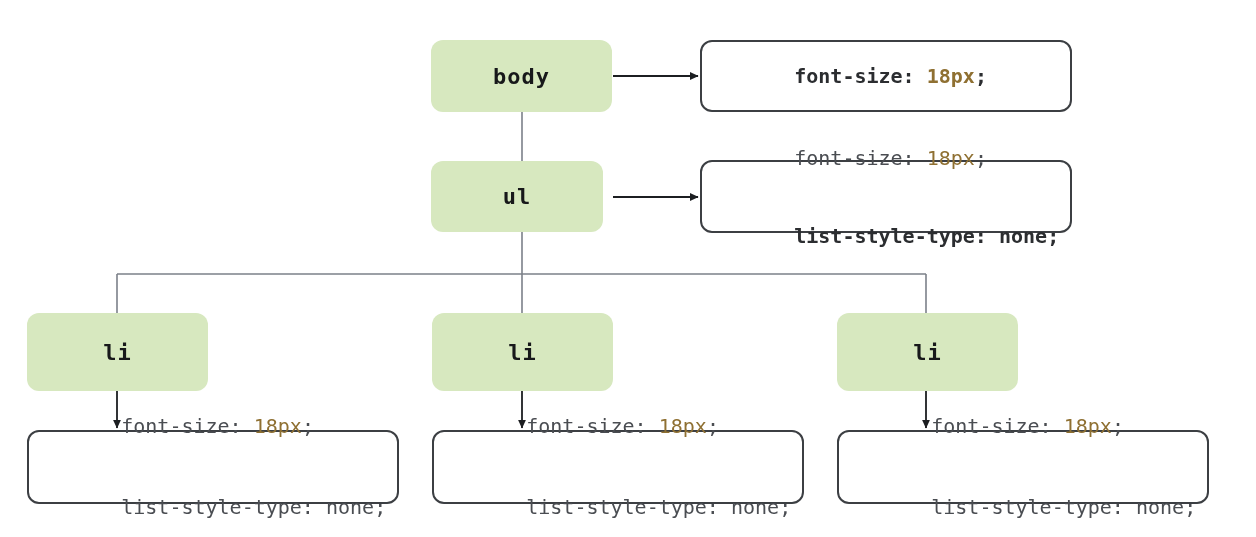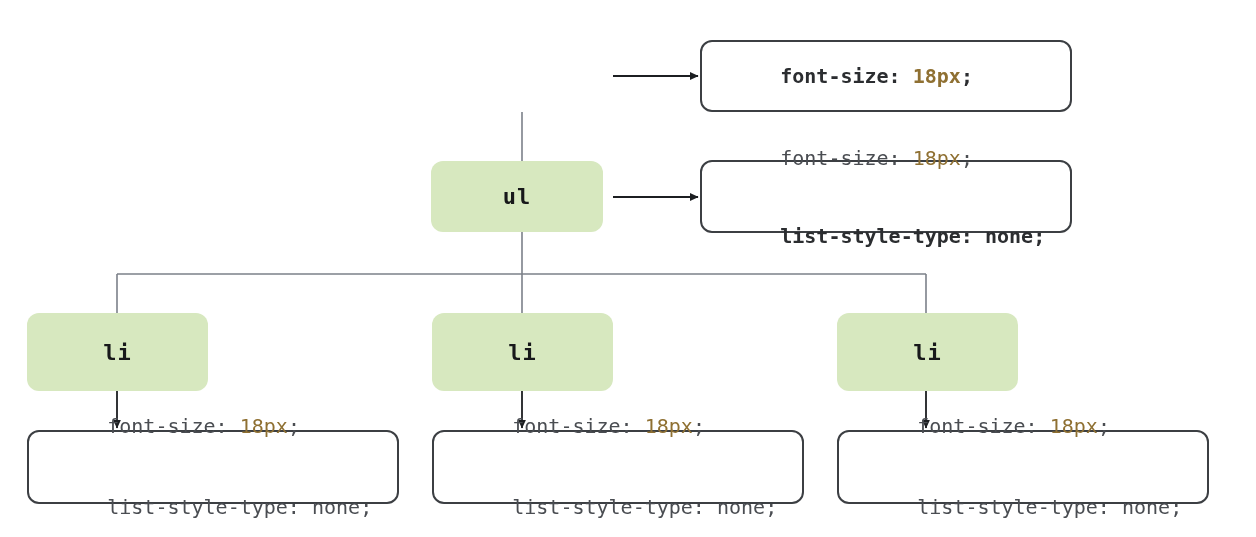--- a/index.html
+++ b/index.html
@@ -34,21 +34,21 @@
   .node-li3 {left:837px;top:313px;width:181px;height:78px;}
 
   
   .codebox{
     position:absolute;
     background:#ffffff;
     border:2px solid #3c3f43;
     border-radius:12px;
     box-sizing:border-box;
     display:flex;flex-direction:column;justify-content:center;
-    padding:0 6px;
+    padding:0 20px;
     z-index:3;
   }
   .codebox .line{
     font-family:"DejaVu Sans Mono","Liberation Mono",monospace;
     font-size:20px;
     line-height:26px;
     white-space:pre;
     color:#4a4d52;
   }
   .codebox .line.bold{font-weight:700;color:#2b2d30;}
@@ -84,20 +84,23 @@
 
     <line x1="613" y1="76" x2="698" y2="76" stroke="#1c1e21" stroke-width="1.8" marker-end="url(#arrowhead)"></line>
 
     <line x1="613" y1="197" x2="698" y2="197" stroke="#1c1e21" stroke-width="1.8" marker-end="url(#arrowhead)"></line>
 
     <line x1="117" y1="391" x2="117" y2="428" stroke="#1c1e21" stroke-width="1.8" marker-end="url(#arrowhead)"></line>
     <line x1="522" y1="391" x2="522" y2="428" stroke="#1c1e21" stroke-width="1.8" marker-end="url(#arrowhead)"></line>
     <line x1="926" y1="391" x2="926" y2="428" stroke="#1c1e21" stroke-width="1.8" marker-end="url(#arrowhead)"></line>
   </svg>
 
+  <div class="node node-body">
+    <span>body</span>
+  </div>
   <div class="node node-ul">
     <span>ul</span>
   </div>
   <div class="node node-li1">
     <span>li</span>
   </div>
   <div class="node node-li2">
     <span>li</span>
   </div>
   <div class="node node-li3">

